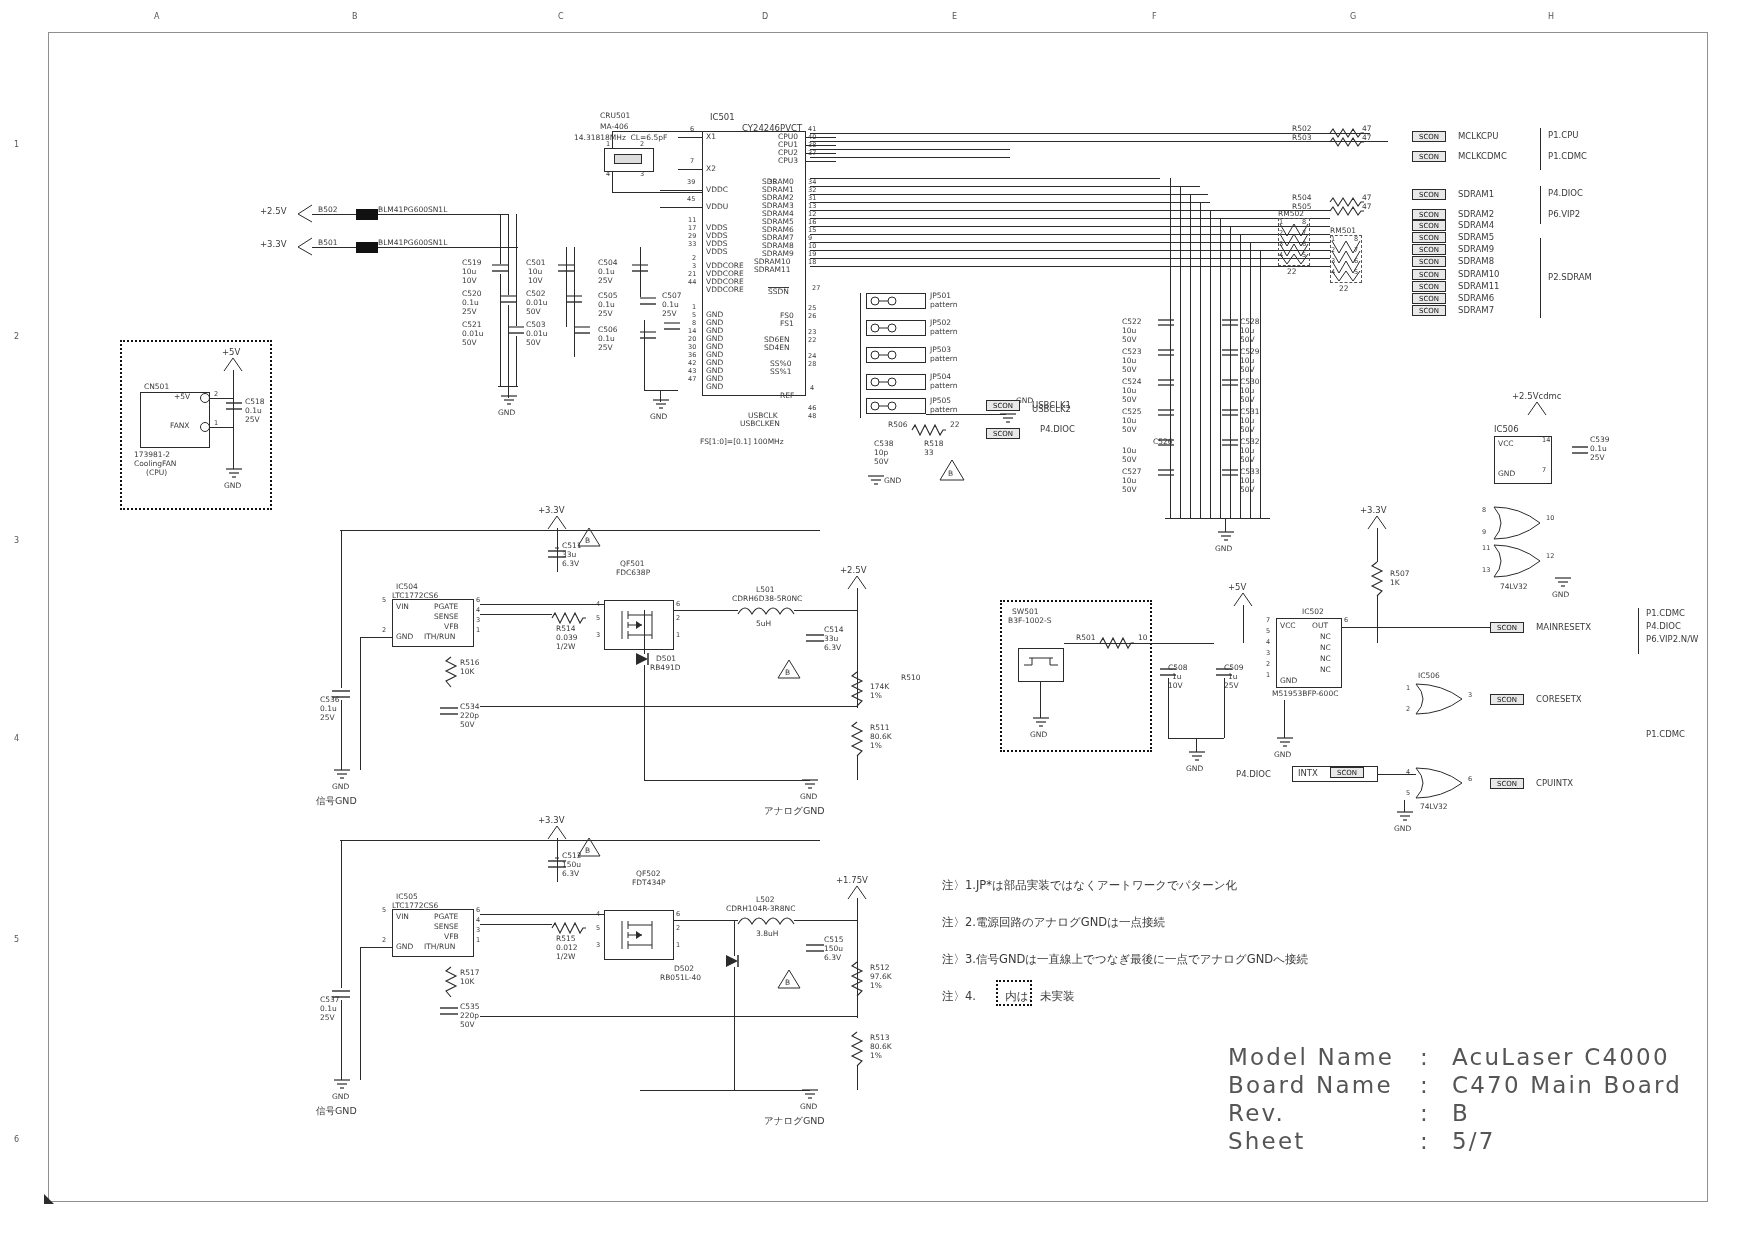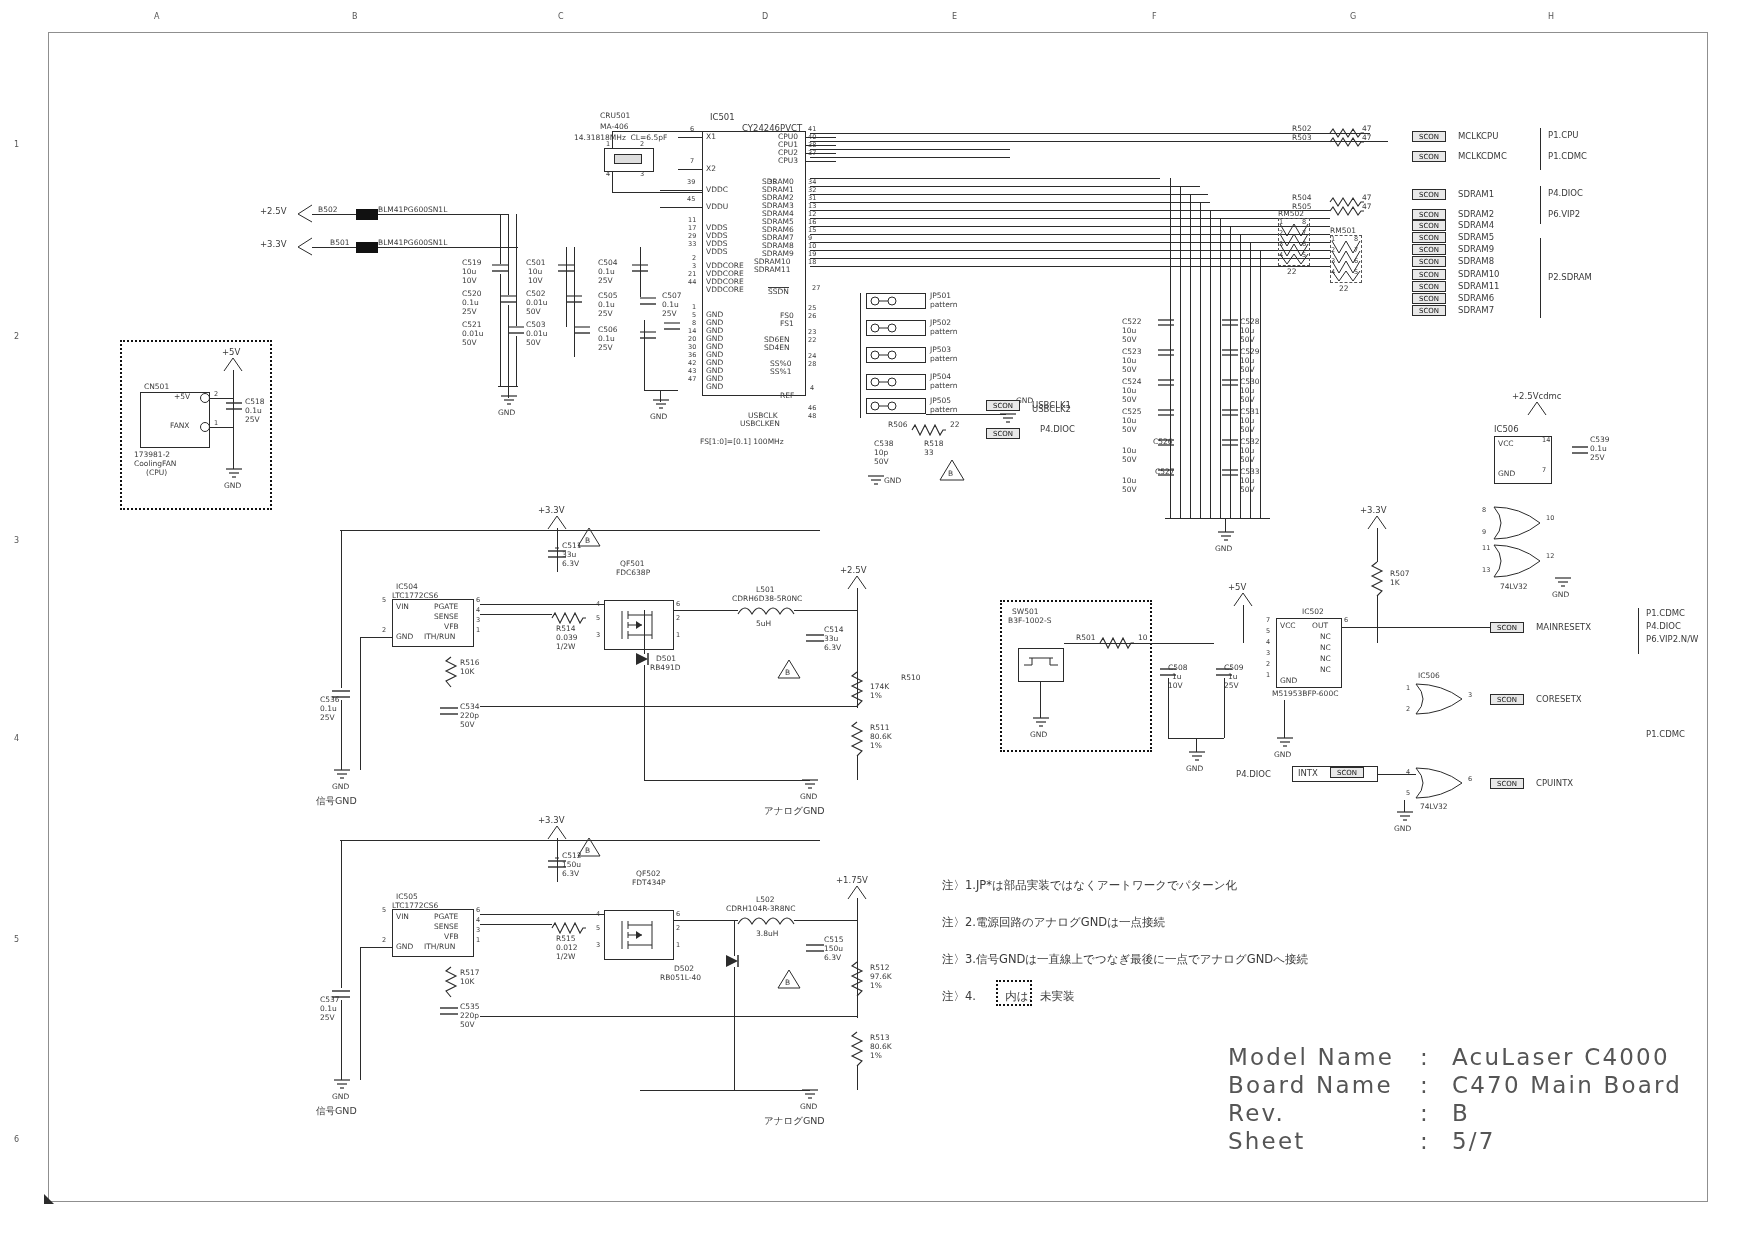--- a/index.html
+++ b/index.html
@@ -309,21 +309,21 @@
   <div class="t s7" style="left:318px;top:206px;">B502</div>
   <div class="ln h" style="left:312px;top:214px;width:44px;"></div>
   <div style="position:absolute;left:356px;top:209px;width:22px;height:11px;background:#111;"></div>
   <div class="t s7" style="left:378px;top:206px;">BLM41PG600SN1L</div>
   <div class="ln h" style="left:378px;top:214px;width:130px;"></div>
 
   <div class="t s8" style="left:260px;top:240px;">+3.3V</div>
   <svg style="left:296px;top:238px;width:18px;height:18px;">
     <polyline points="16,0 2,9 16,17" fill="none" stroke="#2b2b2b" stroke-width="1"></polyline>
   </svg>
-  <div class="t s7" style="left:330px;top:239px;">B501</div>
+  <div class="t s7" style="left:318px;top:239px;">B501</div>
   <div class="ln h" style="left:312px;top:247px;width:44px;"></div>
   <div style="position:absolute;left:356px;top:242px;width:22px;height:11px;background:#111;"></div>
   <div class="t s7" style="left:378px;top:239px;">BLM41PG600SN1L</div>
   <div class="ln h" style="left:378px;top:247px;width:140px;"></div>
 
   <div class="t s7" style="left:462px;top:259px;">C519</div>
   <div class="t s7" style="left:462px;top:268px;">10u</div>
   <div class="t s7" style="left:462px;top:277px;">10V</div>
   <svg style="left:492px;top:262px;width:16px;height:14px;">
     <line x1="0" y1="3" x2="16" y2="3" stroke="#555" stroke-width="1.4"></line>
@@ -511,21 +511,21 @@
   <div class="t s7" style="left:1122px;top:366px;">50V</div>
   <div class="t s7" style="left:1122px;top:378px;">C524</div>
   <div class="t s7" style="left:1122px;top:387px;">10u</div>
   <div class="t s7" style="left:1122px;top:396px;">50V</div>
   <div class="t s7" style="left:1122px;top:408px;">C525</div>
   <div class="t s7" style="left:1122px;top:417px;">10u</div>
   <div class="t s7" style="left:1122px;top:426px;">50V</div>
   <div class="t s7" style="left:1122px;top:438px;margin-left:31px;">C526</div>
   <div class="t s7" style="left:1122px;top:447px;">10u</div>
   <div class="t s7" style="left:1122px;top:456px;">50V</div>
-  <div class="t s7" style="left:1122px;top:468px;margin-left:33px;">C527</div>
+  <div class="t s7" style="left:1122px;top:468px;">C527</div>
   <div class="t s7" style="left:1122px;top:477px;">10u</div>
   <div class="t s7" style="left:1122px;top:486px;">50V</div>
 
   <div class="t s7" style="left:1240px;top:318px;">C528</div>
   <div class="t s7" style="left:1240px;top:327px;">10u</div>
   <div class="t s7" style="left:1240px;top:336px;">50V</div>
   <div class="t s7" style="left:1240px;top:348px;">C529</div>
   <div class="t s7" style="left:1240px;top:357px;">10u</div>
   <div class="t s7" style="left:1240px;top:366px;">50V</div>
   <div class="t s7" style="left:1240px;top:378px;">C530</div>

